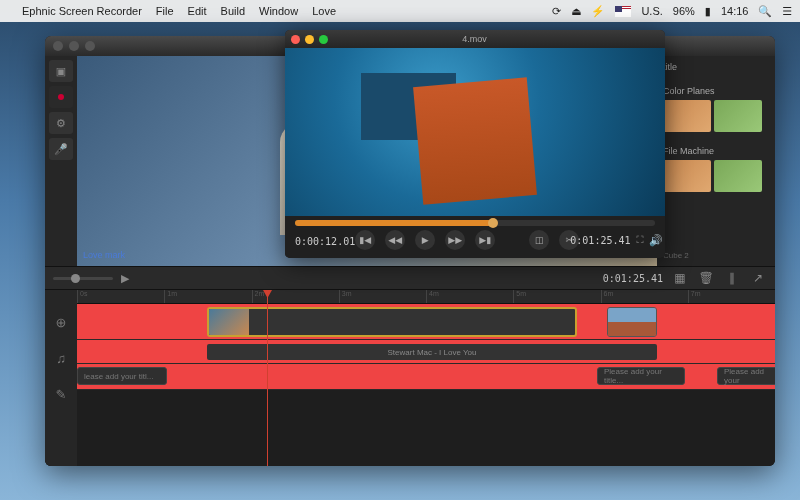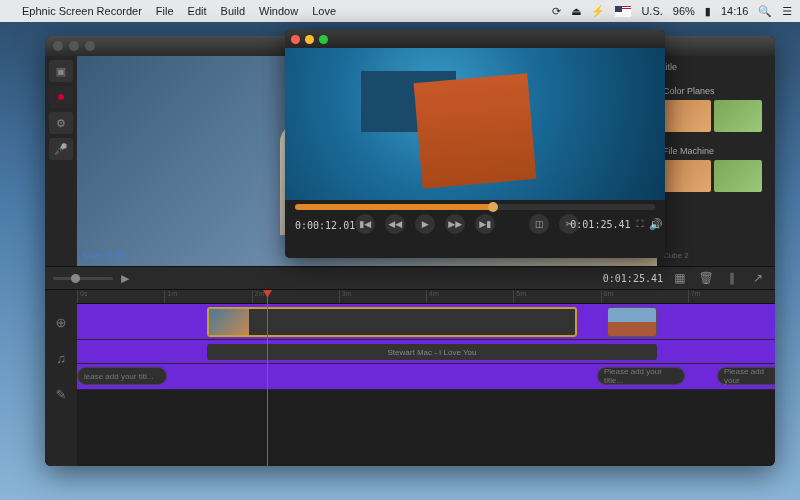--- a/index.html
+++ b/index.html
@@ -47,39 +47,39 @@
 
 .timeline-area { flex: 1; background: #1e1e1e; display:flex; }
 .track-icons { width: 32px; background:#262626; display:flex; flex-direction:column; }
 .track-icon { height: 36px; display:flex; align-items:center; justify-content:center; color:#777; font-size:13px; }
 .tracks { flex:1; position:relative; overflow:hidden; }
 .ruler { height:14px; background:#2a2a2a; border-bottom:1px solid #111; font-size:7px; color:#555; display:flex; }
 .ruler span { flex:1; border-left:1px solid #444; padding-left:2px; }
 .playhead { position:absolute; top:0; bottom:0; left:190px; width:1px; background:#d04030; z-index:5; }
 .playhead::before { content:''; position:absolute; top:0; left:-4px; width:9px; height:8px; background:#d04030; clip-path: polygon(0 0, 100% 0, 50% 100%); }
 
-.track-row { height: 36px; border-bottom:1px solid #2a2a2a; position:relative; background:#6d28d9; }
+.track-row { height: 36px; border-bottom:1px solid #2a2a2a; position:relative; background:#ef4444; }
 .clip { position:absolute; top:3px; height:30px; border:2px solid #c8a030; border-radius:3px; background:#333; overflow:hidden; }
 .clip-thumb { width:40px; height:100%; background: linear-gradient(135deg,#4a7a9a,#c88850); float:left; }
 .clip2 { position:absolute; top:3px; height:30px; border:1px solid #555; border-radius:3px; overflow:hidden; }
 .clip2-img { width:100%; height:100%; background: linear-gradient(180deg,#7aa4c8 50%,#a85838 50%); }
 .audio-clip { position:absolute; top:4px; height:16px; background:#333; border-radius:2px; color:#888; font-size:8px; display:flex; align-items:center; justify-content:center; }
-.title-clip { position:absolute; top:3px; height:18px; background:#2f2f2f; border:1px solid #444; border-radius:9px; color:#777; font-size:8px; display:flex; align-items:center; padding:0 6px; }
+.title-clip { position:absolute; top:3px; height:18px; background:#2f2f2f; border:1px solid #444; border-radius:3px; color:#777; font-size:8px; display:flex; align-items:center; padding:0 6px; }
 
 
 .float-win { position:absolute; top:30px; left:285px; width:380px; height:228px; background:#1a1a1a; border-radius:5px; box-shadow:0 6px 24px rgba(0,0,0,0.6); overflow:hidden; display:flex; flex-direction:column; }
 .float-title { height:18px; background:linear-gradient(#3a3a3a,#252525); display:flex; align-items:center; font-size:9px; color:#aaa; }
 .float-title .traffic2 { display:flex; gap:5px; padding:0 6px; }
 .float-title .traffic2 span { width:9px; height:9px; border-radius:50%; }
 .ft-close{background:#ff5f56;} .ft-min{background:#ffbd2e;} .ft-max{background:#27c93f;}
 .float-title .ft-name { flex:1; text-align:center; }
 .float-video { flex:1; background: radial-gradient(circle at 40% 30%, #3a9ac8 0%, #1a6a98 40%, #0a3a58 100%); position:relative; }
 .float-video::after { content:''; position:absolute; left:35%; top:20%; width:30%; height:70%; background:linear-gradient(#c85828,#a84818); transform: rotate(-5deg); }
 .float-video::before { content:''; position:absolute; left:20%; top:15%; width:25%; height:40%; background:#1a4a6a; }
-.float-ctrl { height:58px; background:#202020; display:flex; flex-direction:column; padding:4px 10px; gap:4px; }
+.float-ctrl { height:42px; background:#202020; display:flex; flex-direction:column; padding:4px 10px; gap:4px; }
 .scrubber { height:6px; background:#333; border-radius:3px; position:relative; }
 .scrubber-fill { position:absolute; left:0; top:0; height:100%; width:55%; background:#e08828; border-radius:3px; }
 .scrubber-fill::after { content:''; position:absolute; right:-5px; top:-2px; width:10px; height:10px; background:#e0a858; border-radius:50%; }
 .transport { display:flex; align-items:center; justify-content:center; gap:10px; }
 .t-btn { width:20px; height:20px; border-radius:50%; background:#333; color:#aaa; font-size:9px; display:flex; align-items:center; justify-content:center; }
 .t-tc { color:#ccc; font-size:10px; font-family:monospace; }
 .transport-row { display:flex; align-items:center; }
 .transport-row .tc-left { width:70px; }
 .transport-row .tc-right { width:84px; text-align:right; display:flex; gap:6px; align-items:center; justify-content:flex-end; }
 </style>
@@ -208,20 +208,21 @@
   </div>
 </div>
 
 <div class="float-win">
   <div class="float-title">
     <div class="traffic2">
       <span class="ft-close"></span>
       <span class="ft-min"></span>
       <span class="ft-max"></span>
     </div>
+    <span class="ft-name">4.mov</span>
     <div style="width:50px"></div>
   </div>
   <div class="float-video"></div>
   <div class="float-ctrl">
     <div class="scrubber">
         <div class="scrubber-fill"></div>
       </div>
     <div class="transport-row">
       <div class="tc-left"><span class="t-tc">0:00:12.01</span></div>
       <div class="transport" style="flex:1">

